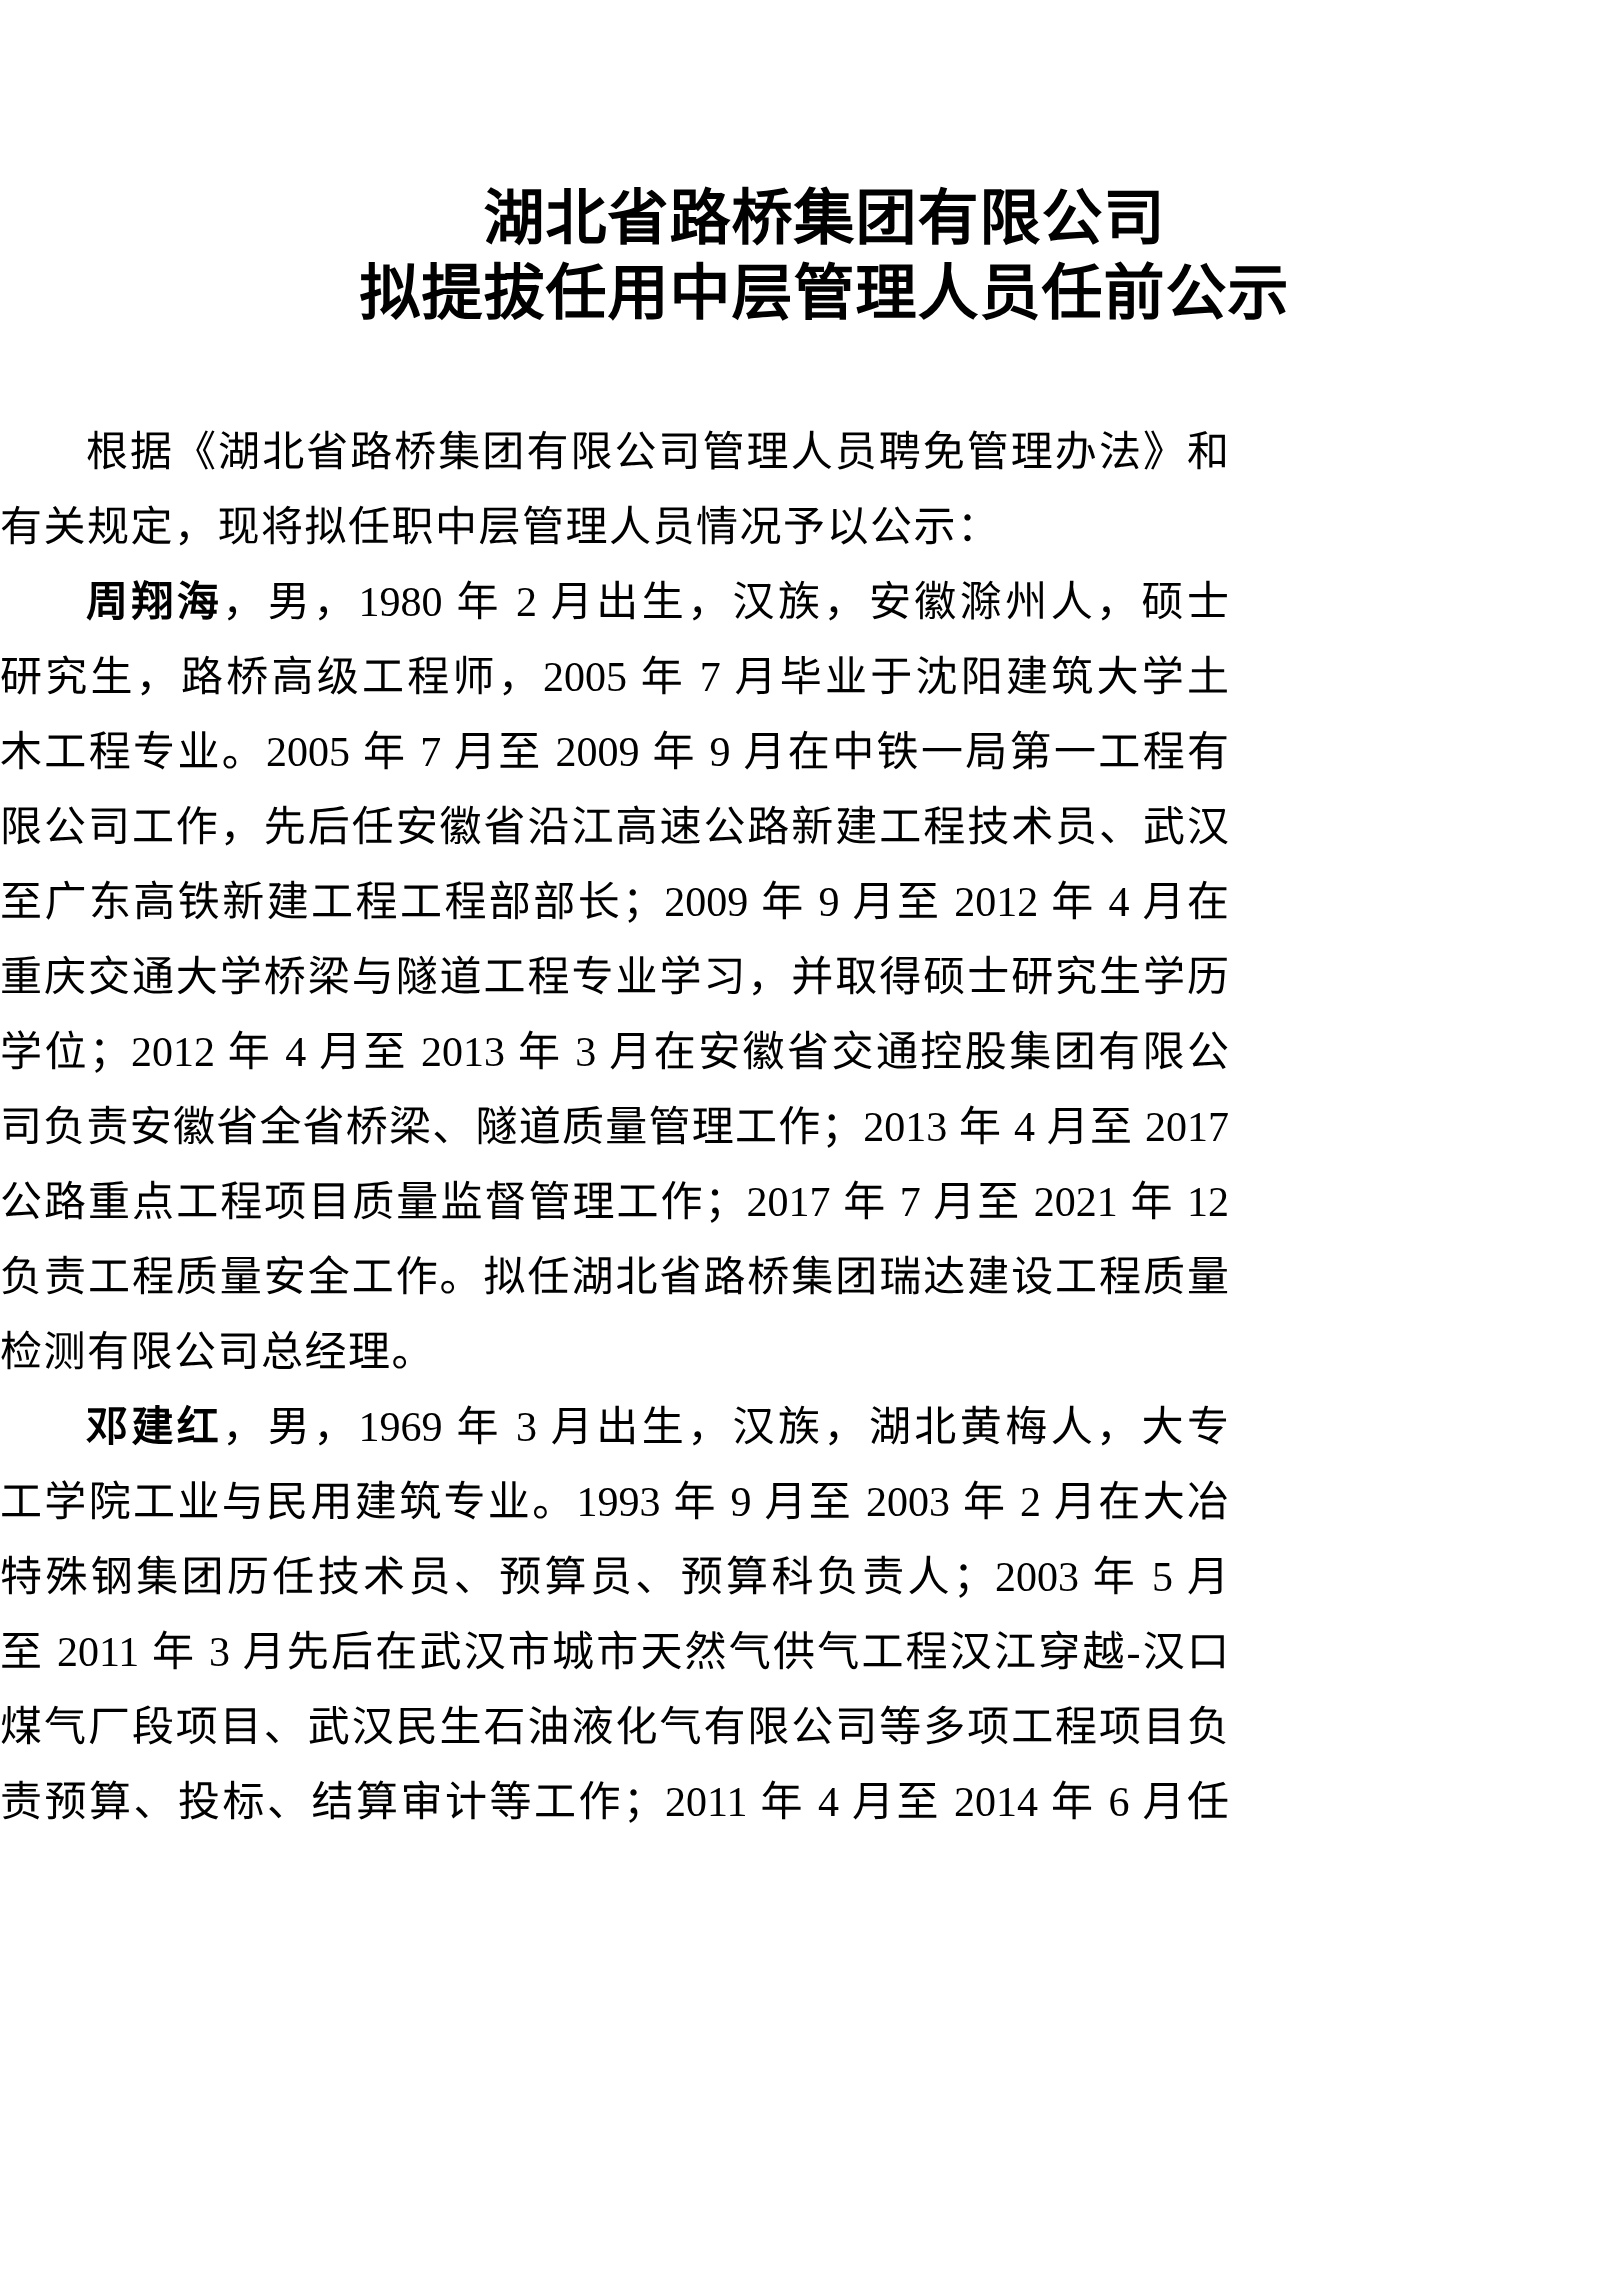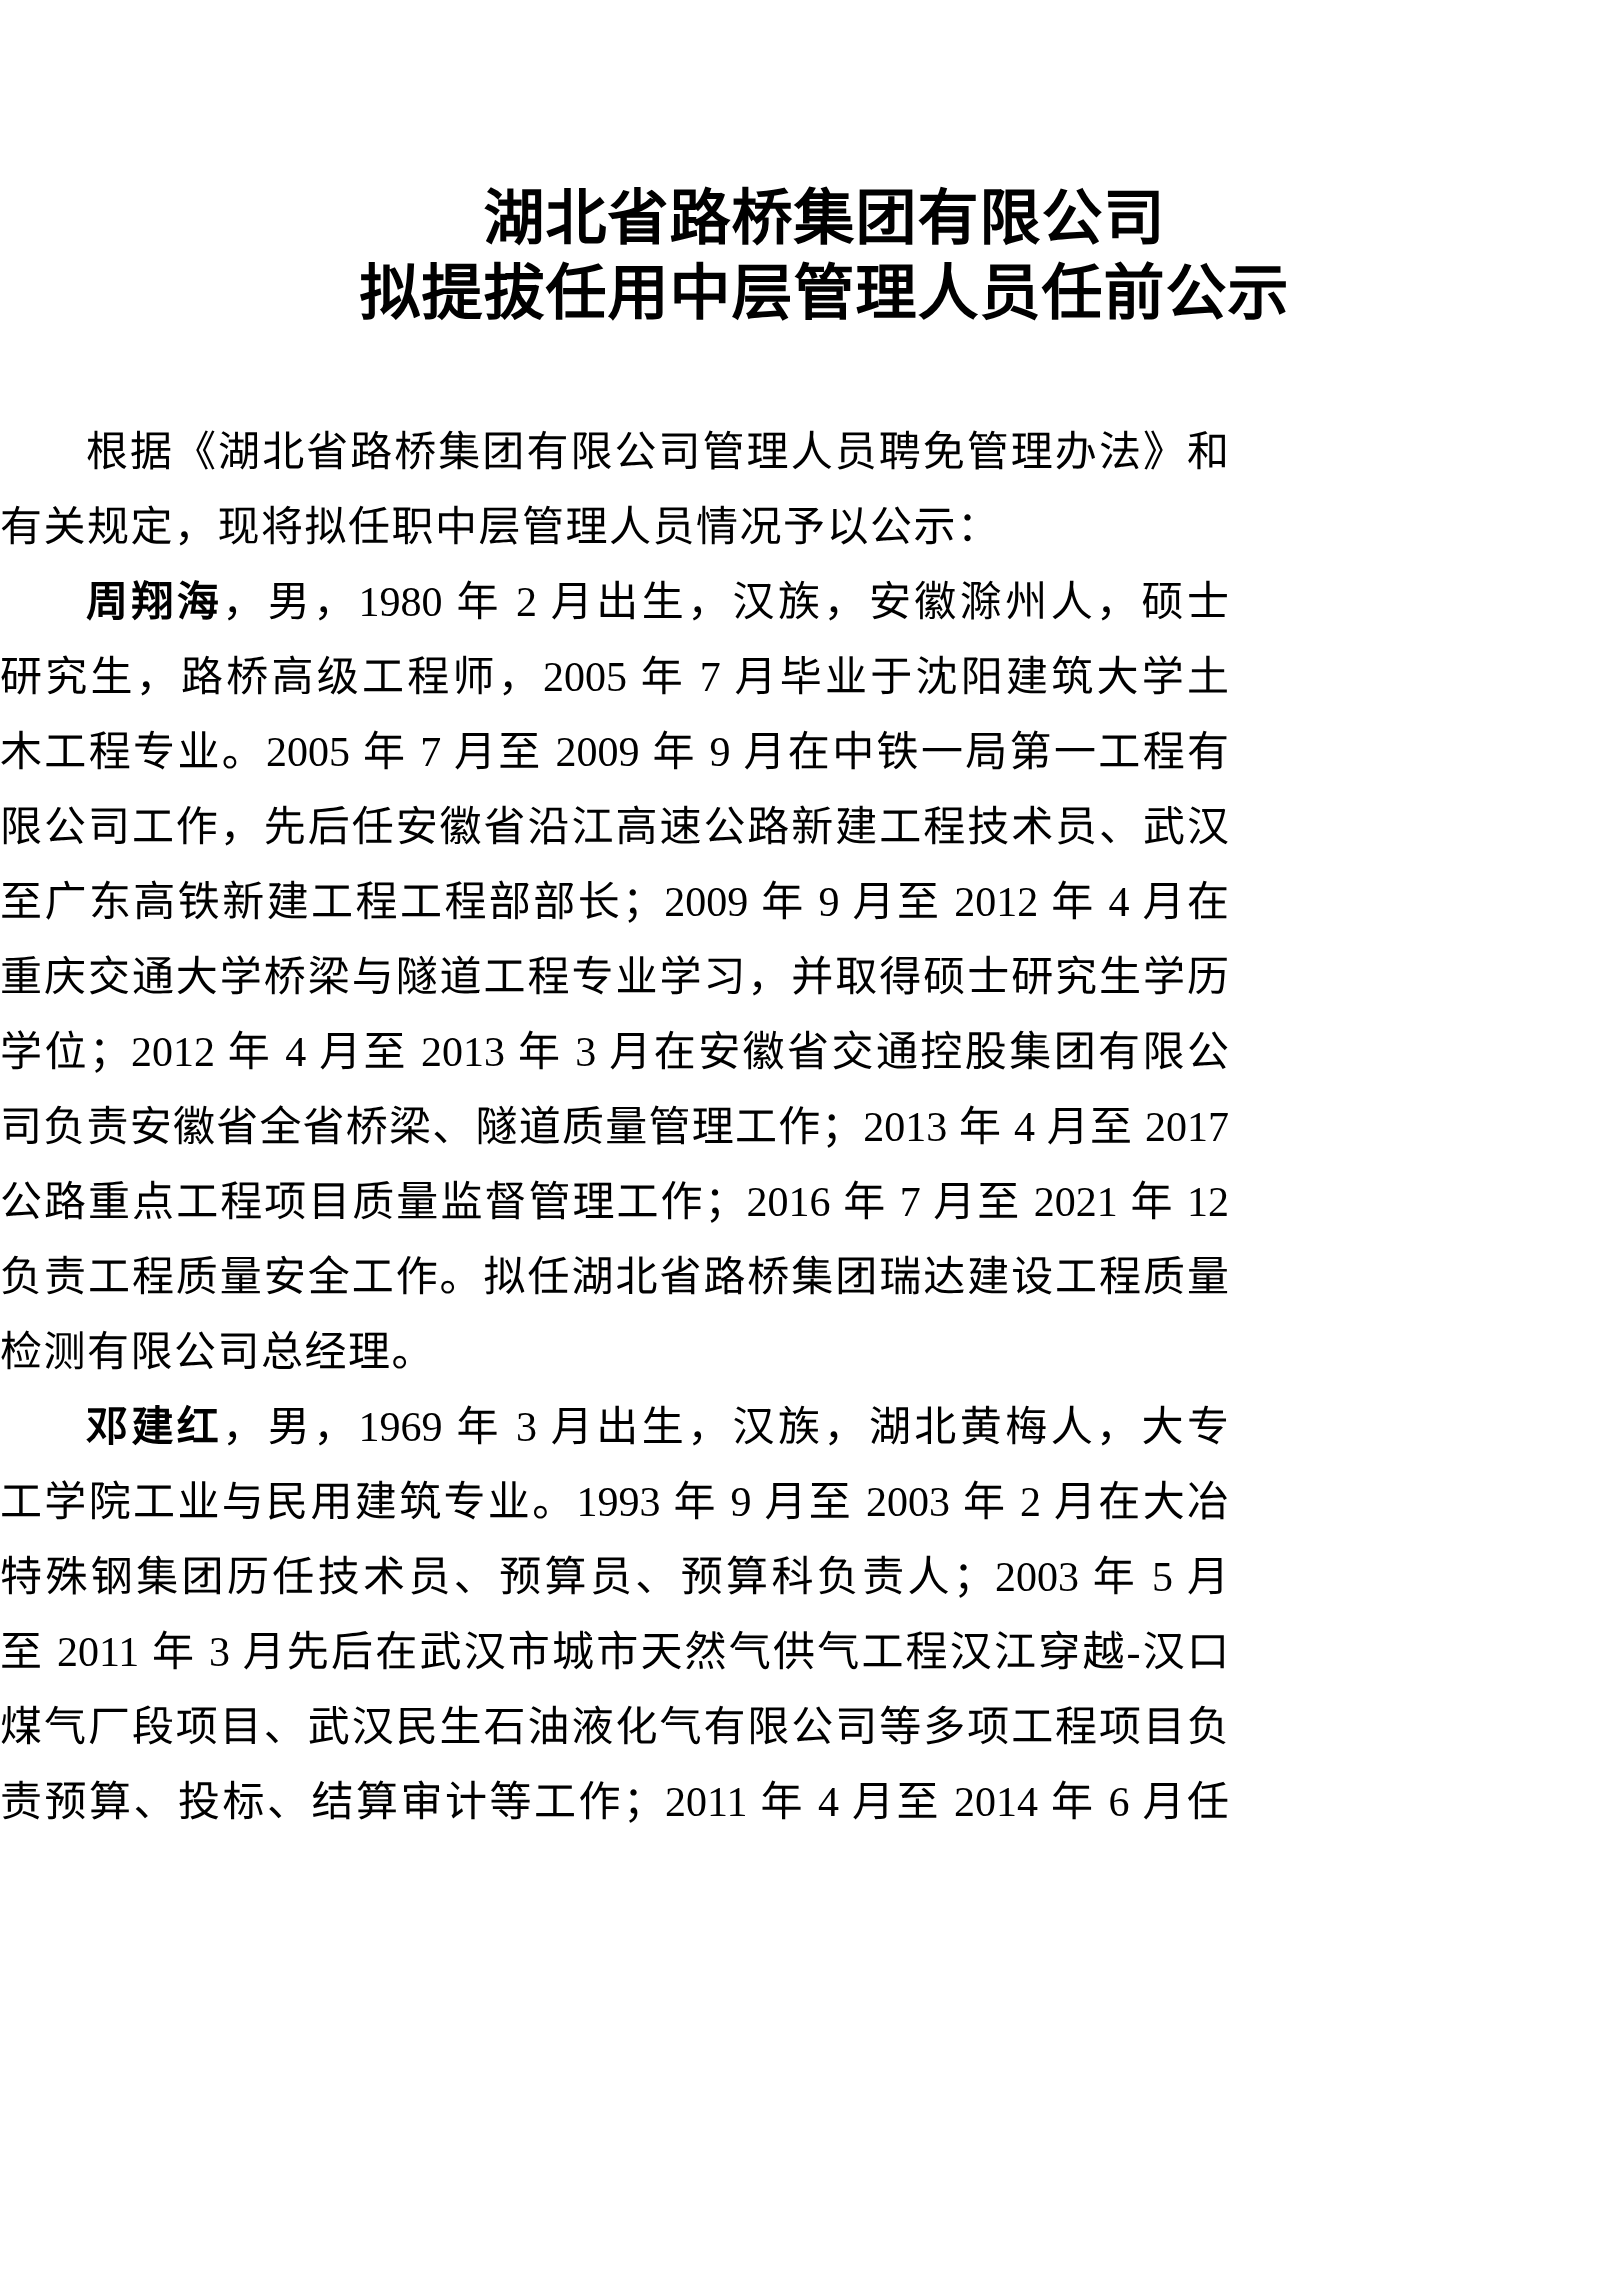--- a/index.html
+++ b/index.html
@@ -62,21 +62,21 @@
     <div class="line justify indent">根据《湖北省路桥集团有限公司管理人员聘免管理办法》和</div>
     <div class="line para-end">有关规定，现将拟任职中层管理人员情况予以公示：</div>
     <div class="line justify indent"><span class="bname">周翔海</span><span>，男，1980 年 2 月出生，汉族，安徽滁州人，硕士</span></div>
     <div class="line justify">研究生，路桥高级工程师，2005 年 7 月毕业于沈阳建筑大学土</div>
     <div class="line justify">木工程专业。2005 年 7 月至 2009 年 9 月在中铁一局第一工程有</div>
     <div class="line justify">限公司工作，先后任安徽省沿江高速公路新建工程技术员、武汉</div>
     <div class="line justify">至广东高铁新建工程工程部部长；2009 年 9 月至 2012 年 4 月在</div>
     <div class="line justify">重庆交通大学桥梁与隧道工程专业学习，并取得硕士研究生学历</div>
     <div class="line justify">学位；2012 年 4 月至 2013 年 3 月在安徽省交通控股集团有限公</div>
     <div class="line justify">司负责安徽省全省桥梁、隧道质量管理工作；2013 年 4 月至 2017</div>
-    <div class="line justify">公路重点工程项目质量监督管理工作；2016 年 7 月至 2021 年 12</div>
+    <div class="line justify">公路重点工程项目质量监督管理工作；2017 年 7 月至 2021 年 12</div>
     <div class="line justify">负责工程质量安全工作。拟任湖北省路桥集团瑞达建设工程质量</div>
     <div class="line para-end">检测有限公司总经理。</div>
     <div class="line justify indent"><span class="bname">邓建红</span><span>，男，1969 年 3 月出生，汉族，湖北黄梅人，大专</span></div>
     <div class="line justify">工学院工业与民用建筑专业。1993 年 9 月至 2003 年 2 月在大冶</div>
     <div class="line justify">特殊钢集团历任技术员、预算员、预算科负责人；2003 年 5 月</div>
     <div class="line justify">至 2011 年 3 月先后在武汉市城市天然气供气工程汉江穿越-汉口</div>
     <div class="line justify">煤气厂段项目、武汉民生石油液化气有限公司等多项工程项目负</div>
     <div class="line justify">责预算、投标、结算审计等工作；2011 年 4 月至 2014 年 6 月任</div>
   </div>
 

